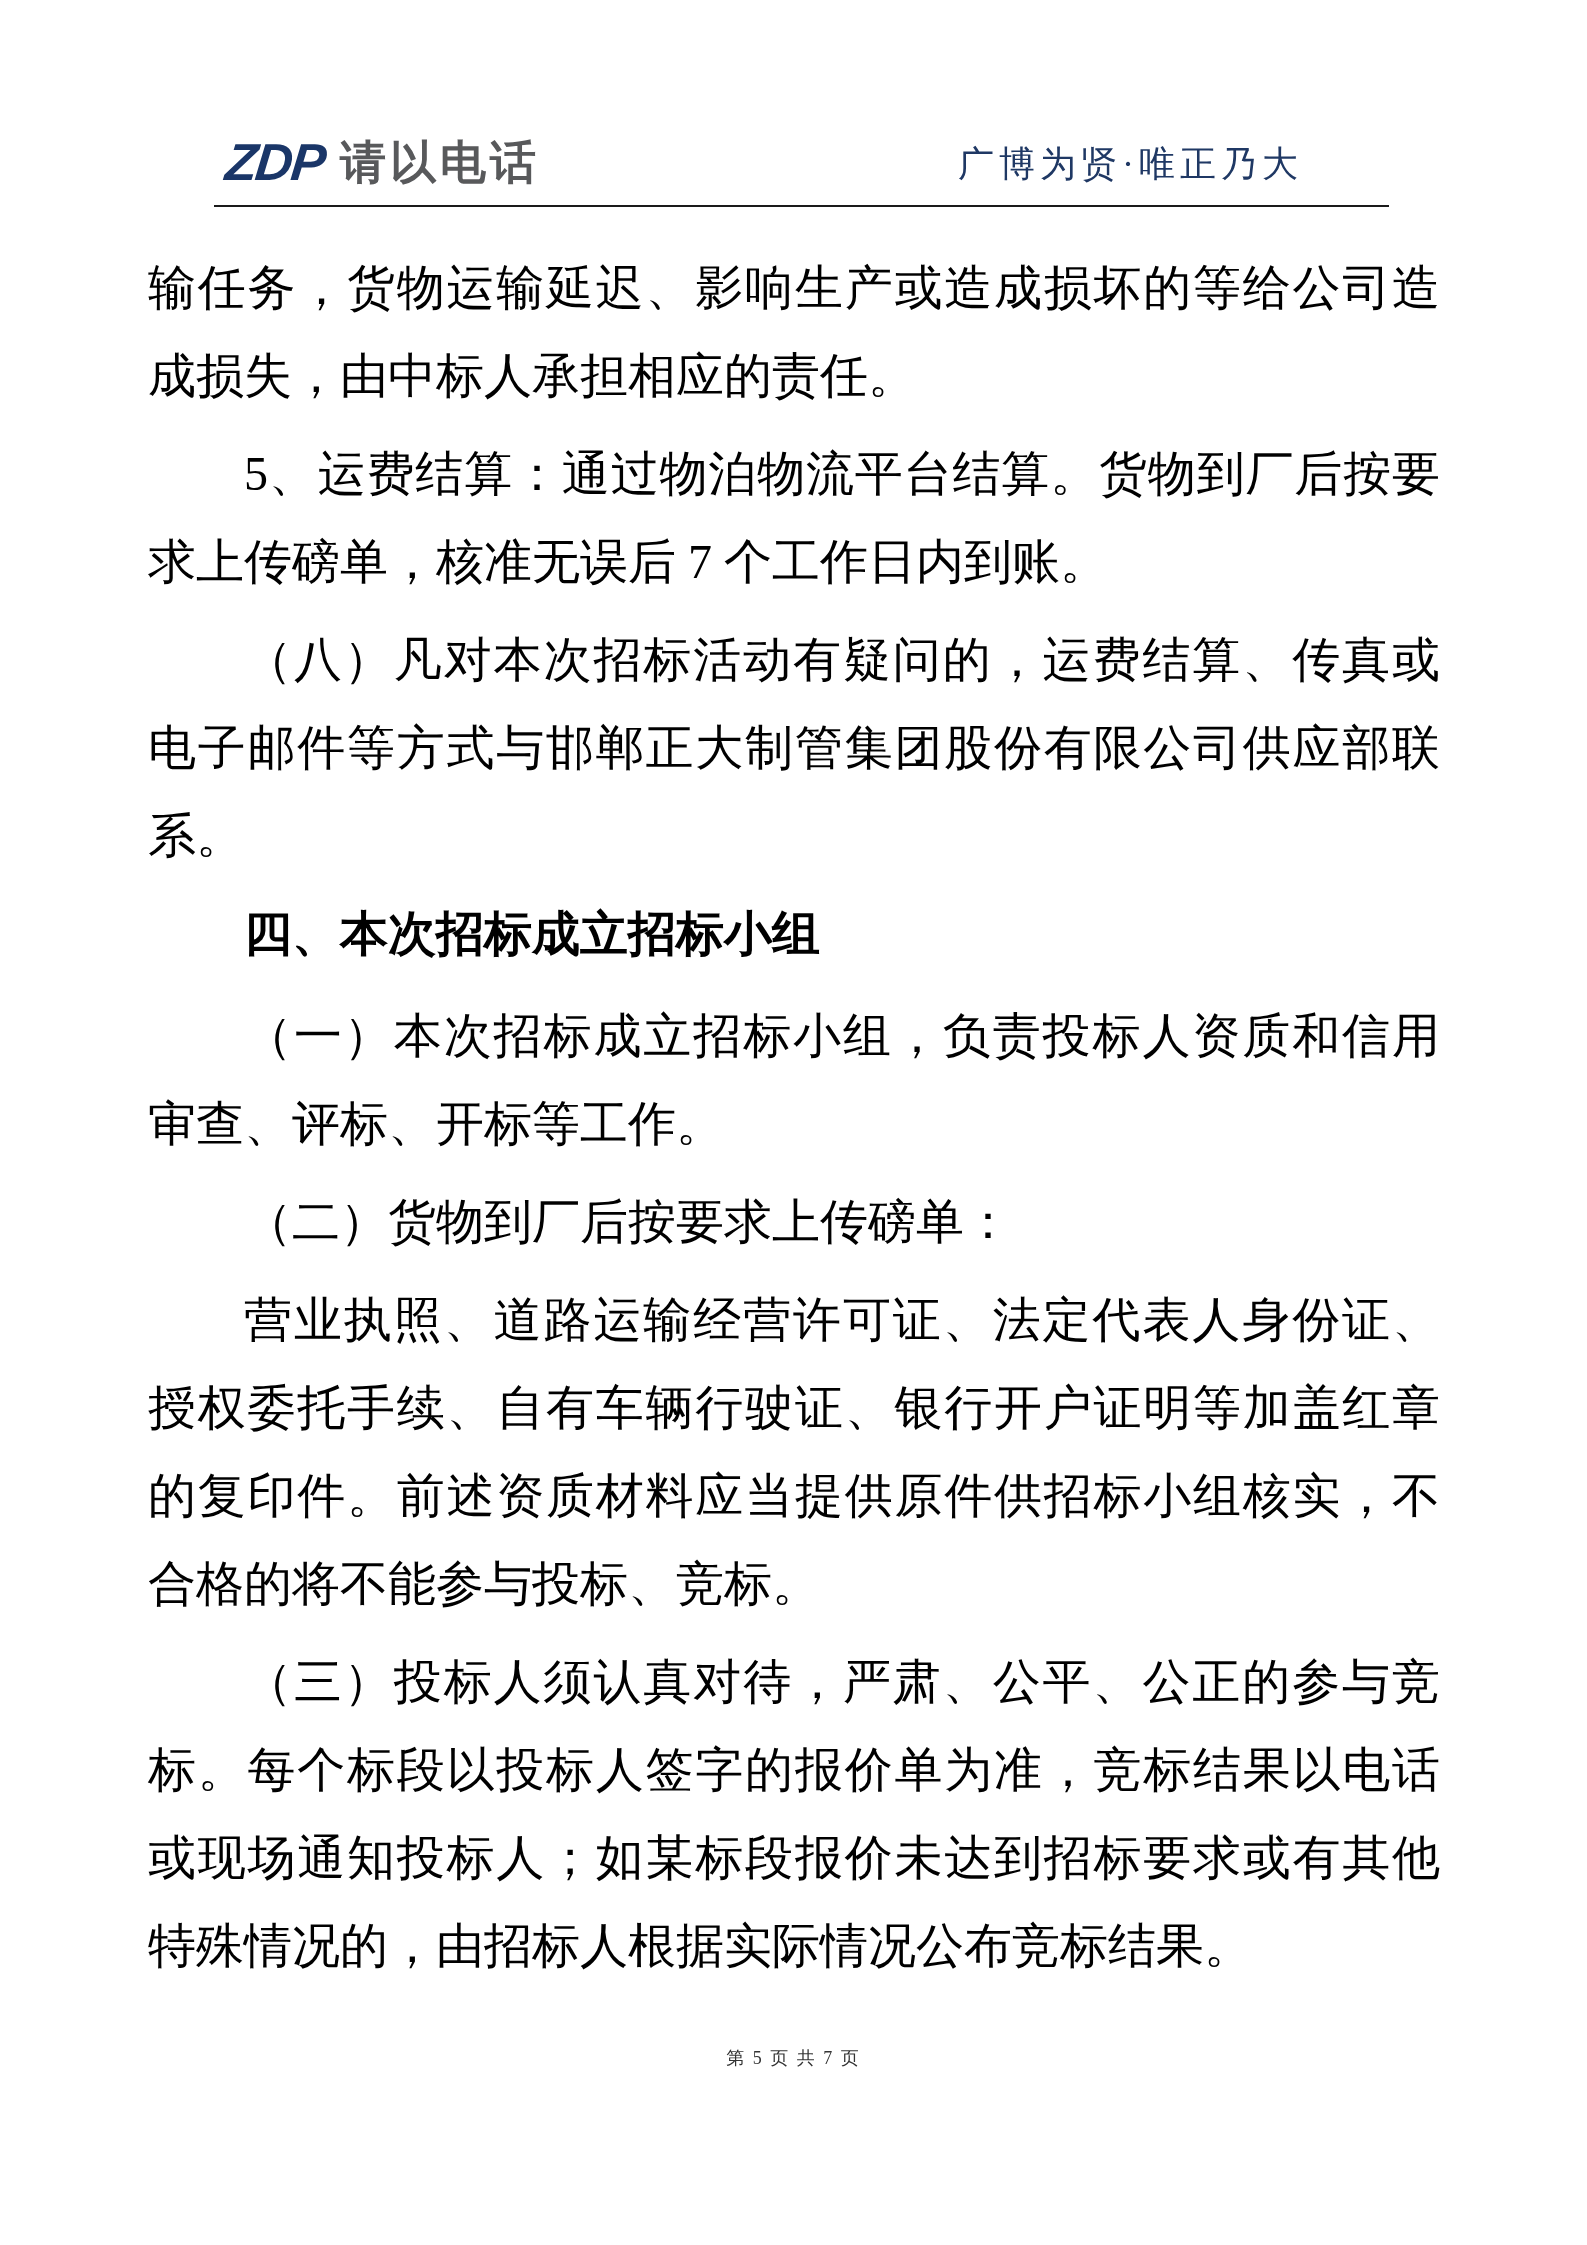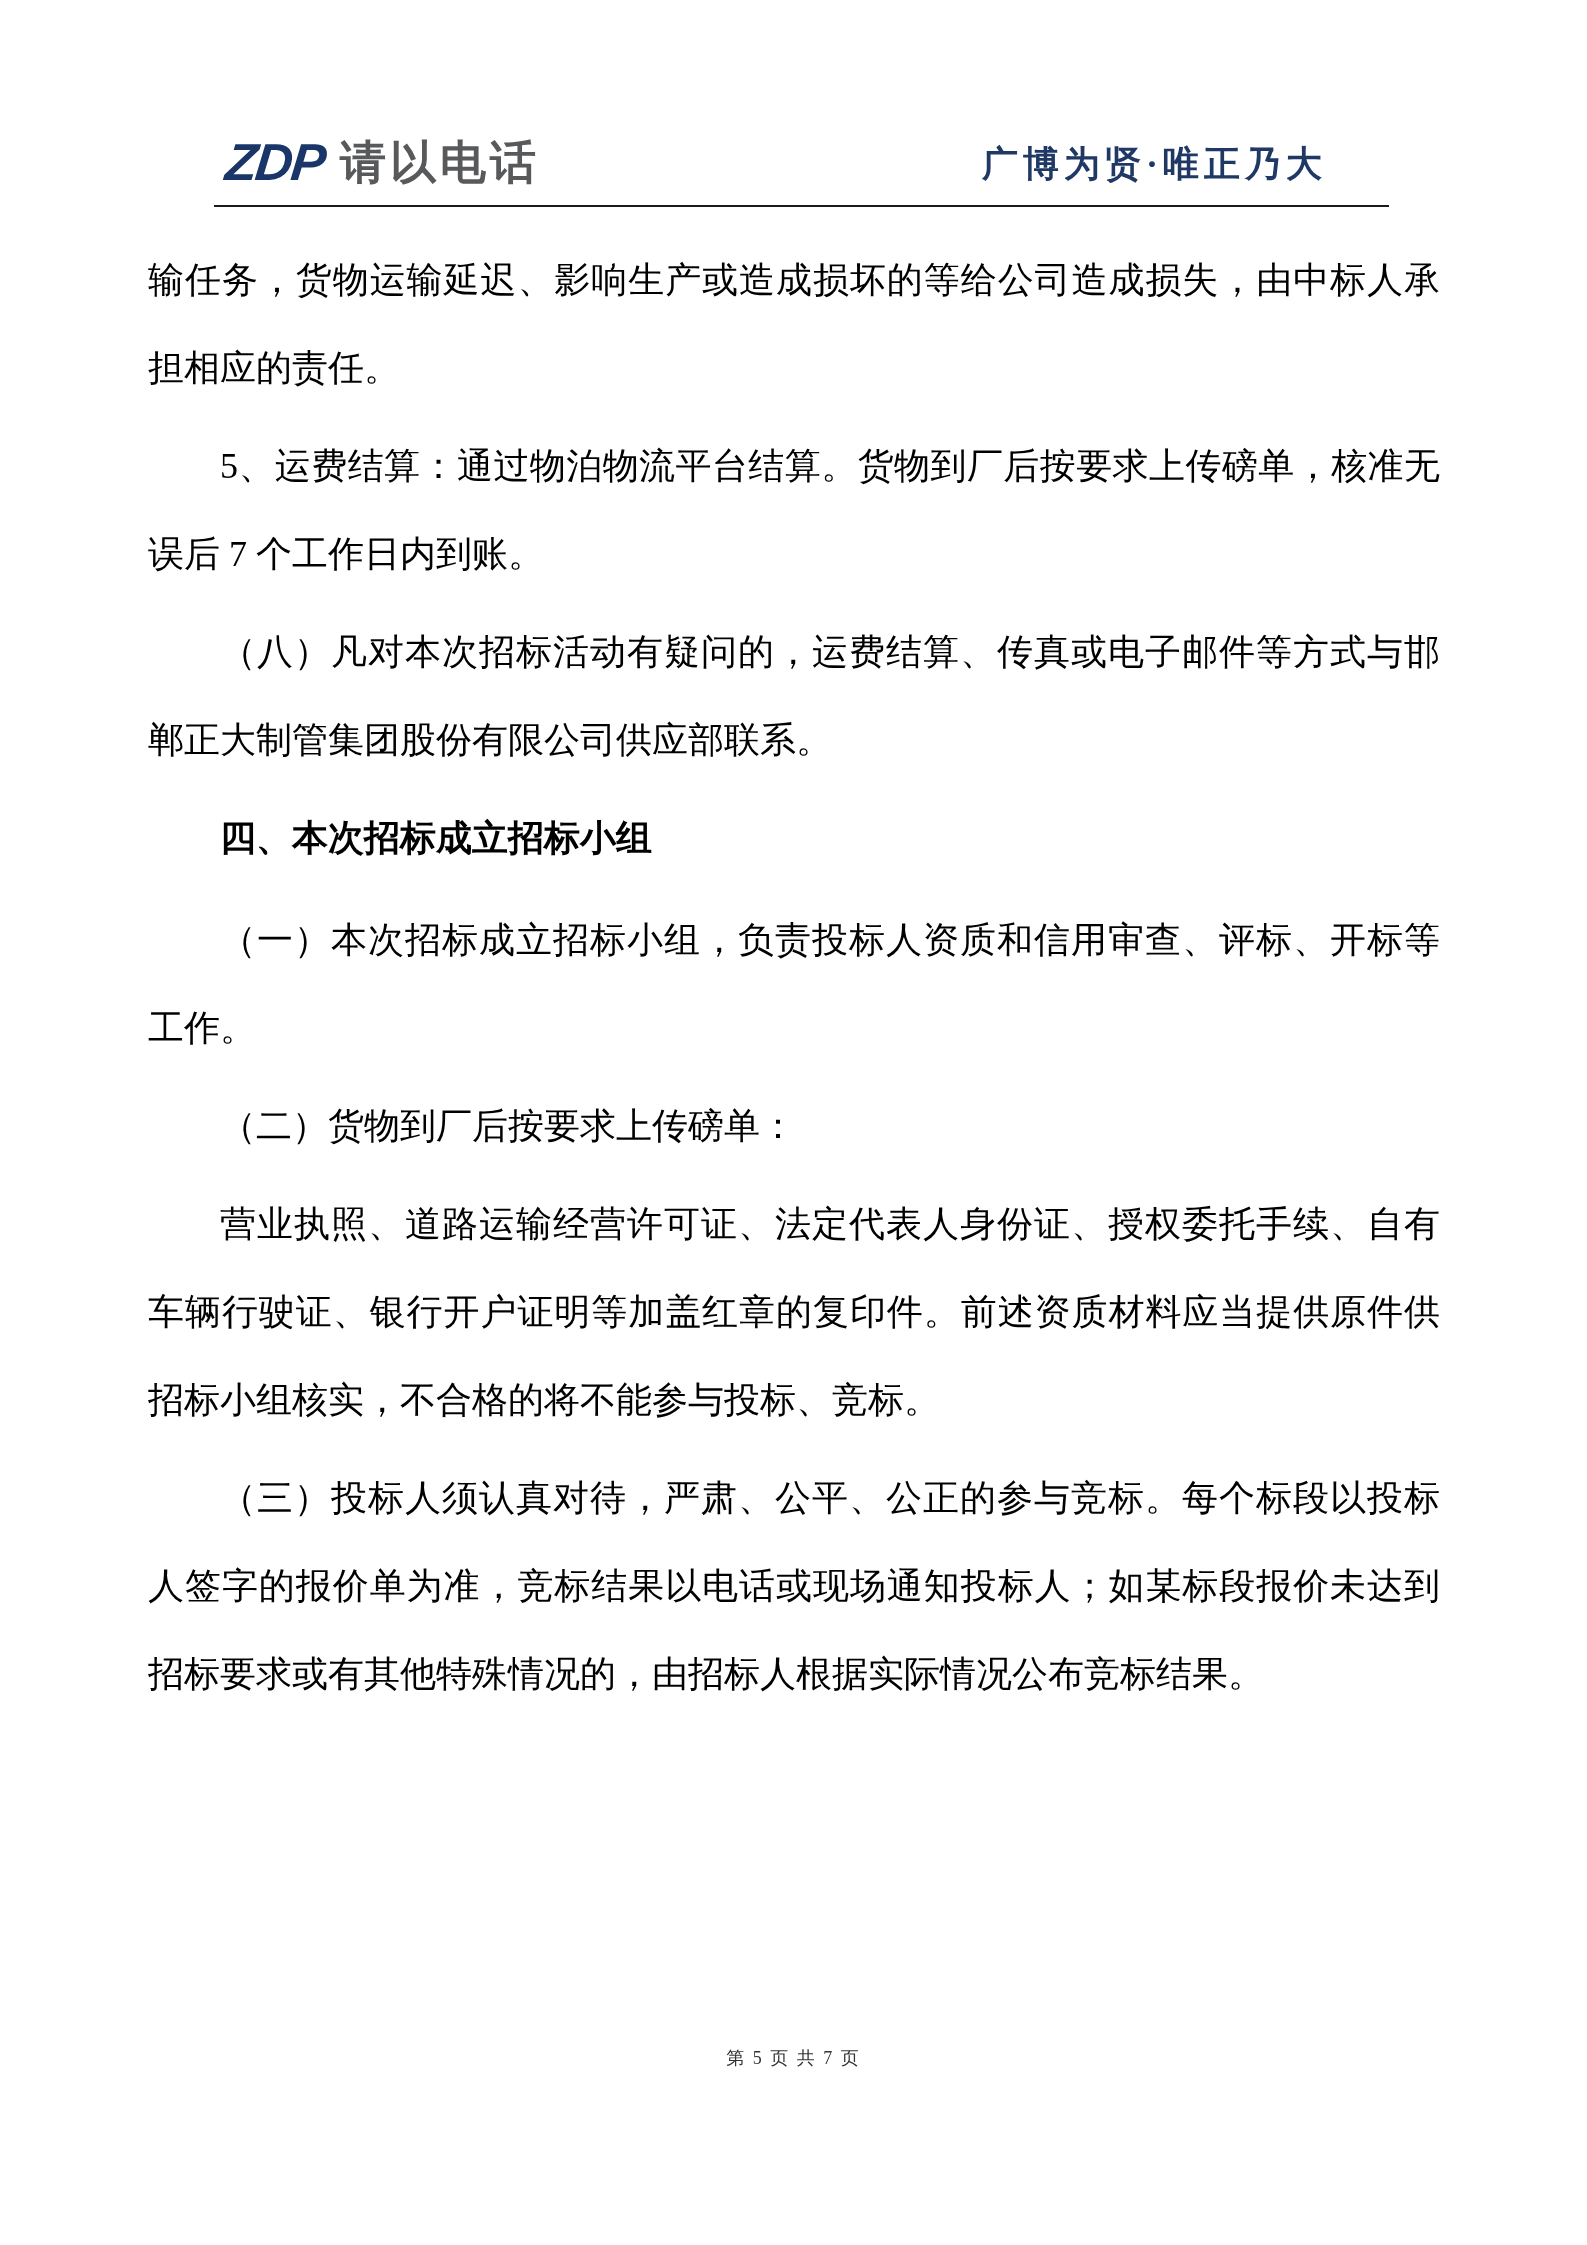--- a/index.html
+++ b/index.html
@@ -41,46 +41,46 @@
   .logo-cn {
     font-family: "Liberation Sans", "DejaVu Sans", sans-serif;
     font-weight: 700;
     font-size: 46px;
     line-height: 1;
     letter-spacing: 4px;
     color: var(--logo-gray, #58595b);
   }
   .slogan {
     position: absolute;
-    right: 260px;
+    right: 284px;
     top: 146px;
     font-family: "Liberation Serif", "DejaVu Serif", serif;
-    font-weight: 700;
+    font-weight: 400;
     font-size: 36px;
     line-height: 1;
     letter-spacing: 5px;
     color: var(--slogan-blue, #1f3864);
     white-space: nowrap;
   }
   .header-rule {
     position: absolute;
     left: 214px;
     right: 198px;
     top: 205px;
     height: 2px;
     background: #1a1a1a;
   }
 
   
   .doc-body {
     position: absolute;
     left: 148px;
     right: 147px;
-    top: 236px;
-    font-size: 36px;
+    top: 244px;
+    font-size: 48px;
     line-height: 88px;
     text-align: justify;
     text-justify: inter-ideograph;
     word-break: break-all;
   }
   .doc-body p {
     margin: 0 0 10px 0;
   }
   .doc-body p.indent {
     text-indent: 2em;

